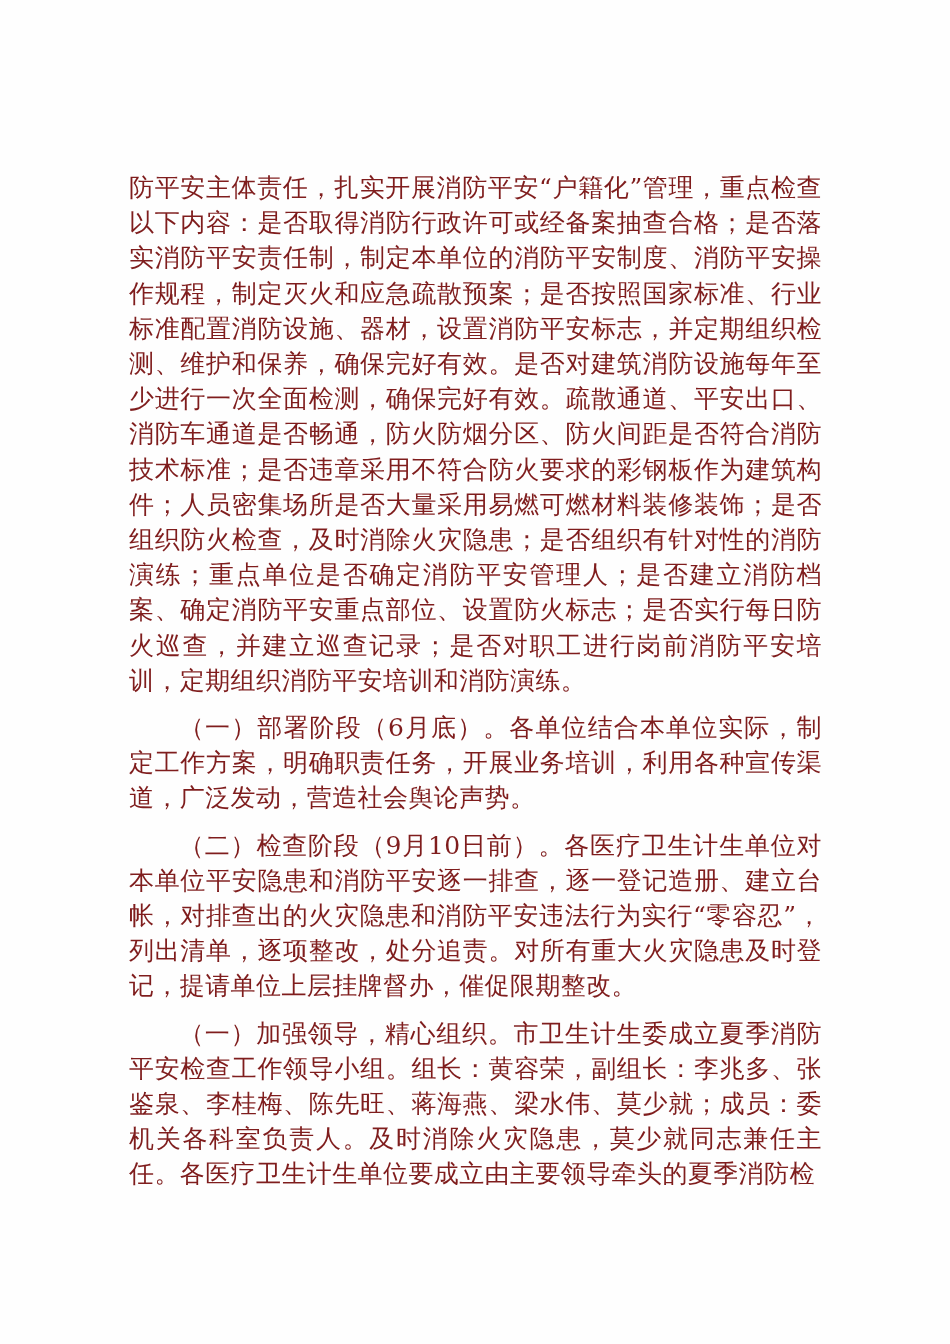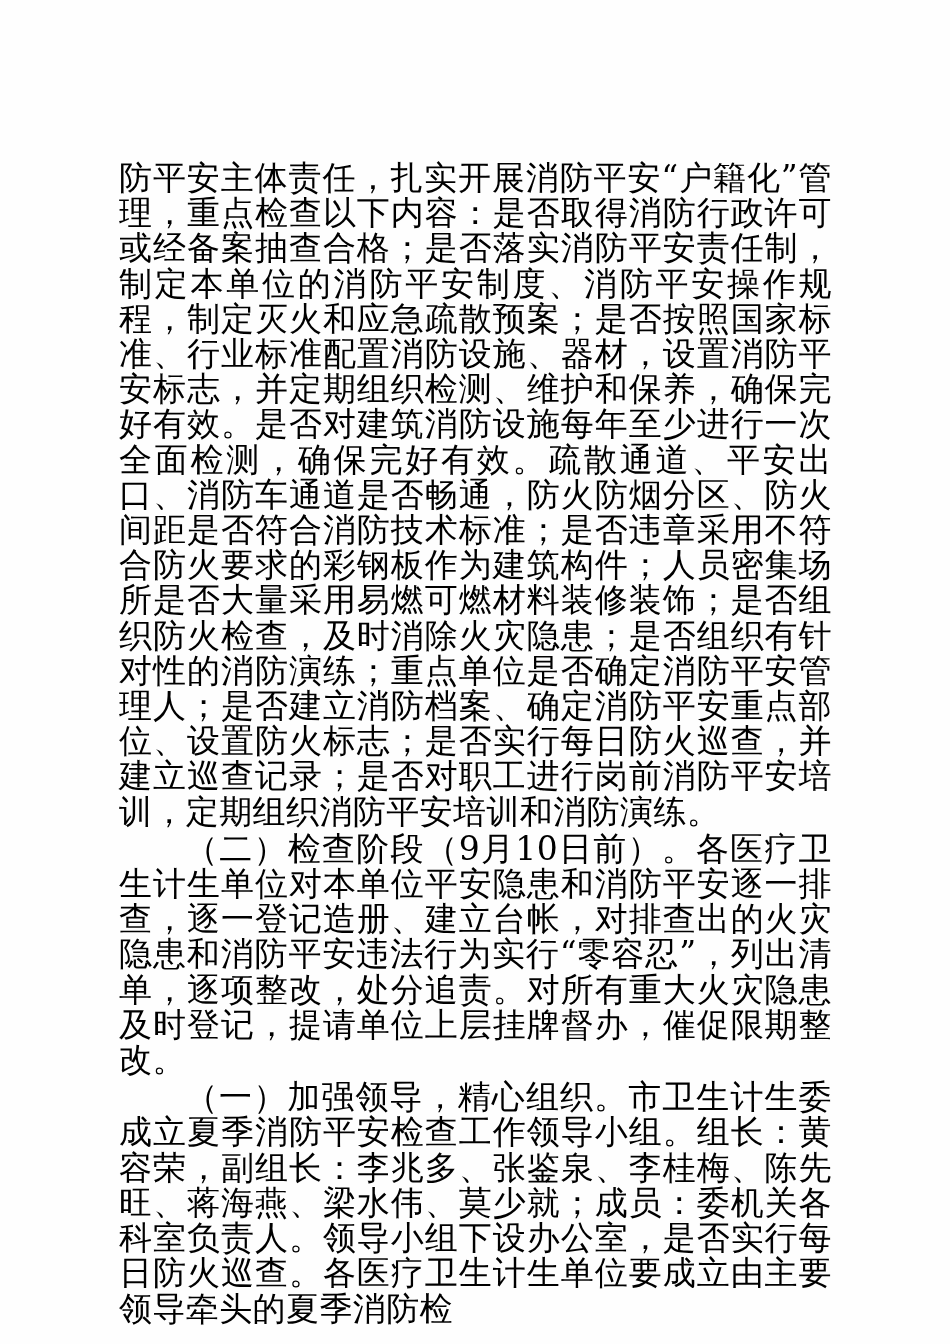--- a/index.html
+++ b/index.html
@@ -20,29 +20,29 @@
     height: 1344px;
     background: #fefefe;
   }
   .doc-body {
     position: absolute;
     left: 117px;
     top: 158px;
     width: 717px;
   }
   .para {
-    margin: 2px;
+    margin: 12px;
     padding: 0;
-    font-size: 33px;
+    font-size: 25px;
     line-height: 35.2px;
     letter-spacing: 0.4px;
     text-align: justify;
     text-justify: inter-character;
     word-break: break-all;
-    color: #000000;
+    color: #7f1d1d;
   }
   .para.indent {
     text-indent: 2em;
   }
   .para.heading {
     text-indent: 2em;
   }
   
   .para::after {
     content: "";
@@ -55,21 +55,22 @@
 </style>
 </head>
 <body>
 
 <div class="page">
   <div class="doc-body">
 
     <p class="para no-stretch" style="text-align: justify;">防平安主体责任，扎实开展消防平安“户籍化”管理，重点检查以下内容：是否取得消防行政许可或经备案抽查合格；是否落实消防平安责任制，制定本单位的消防平安制度、消防平安操作规程，制定灭火和应急疏散预案；是否按照国家标准、行业标准配置消防设施、器材，设置消防平安标志，并定期组织检测、维护和保养，确保完好有效。是否对建筑消防设施每年至少进行一次全面检测，确保完好有效。疏散通道、平安出口、消防车通道是否畅通，防火防烟分区、防火间距是否符合消防技术标准；是否违章采用不符合防火要求的彩钢板作为建筑构件；人员密集场所是否大量采用易燃可燃材料装修装饰；是否组织防火检查，及时消除火灾隐患；是否组织有针对性的消防演练；重点单位是否确定消防平安管理人；是否建立消防档案、确定消防平安重点部位、设置防火标志；是否实行每日防火巡查，并建立巡查记录；是否对职工进行岗前消防平安培训，定期组织消防平安培训和消防演练。</p>
 
 
+    <p class="para indent no-stretch" style="text-align: justify;">（一）部署阶段（6月底）。各单位结合本单位实际，制定工作方案，明确职责任务，开展业务培训，利用各种宣传渠道，广泛发动，营造社会舆论声势。</p>
 
     <p class="para indent no-stretch" style="text-align: justify;">（二）检查阶段（9月10日前）。各医疗卫生计生单位对本单位平安隐患和消防平安逐一排查，逐一登记造册、建立台帐，对排查出的火灾隐患和消防平安违法行为实行“零容忍”，列出清单，逐项整改，处分追责。对所有重大火灾隐患及时登记，提请单位上层挂牌督办，催促限期整改。</p>
 
 
 
-    <p class="para indent no-stretch" style="text-align: justify;">（一）加强领导，精心组织。市卫生计生委成立夏季消防平安检查工作领导小组。组长：黄容荣，副组长：李兆多、张鉴泉、李桂梅、陈先旺、蒋海燕、梁水伟、莫少就；成员：委机关各科室负责人。领导小组下设办公室，是否实行每日防火巡查。各医疗卫生计生单位要成立由主要领导牵头的夏季消防检</p>
+    <p class="para indent no-stretch" style="text-align: justify;">（一）加强领导，精心组织。市卫生计生委成立夏季消防平安检查工作领导小组。组长：黄容荣，副组长：李兆多、张鉴泉、李桂梅、陈先旺、蒋海燕、梁水伟、莫少就；成员：委机关各科室负责人。及时消除火灾隐患，莫少就同志兼任主任。各医疗卫生计生单位要成立由主要领导牵头的夏季消防检</p>
 
   </div>
 </div>
 
 </body></html>

